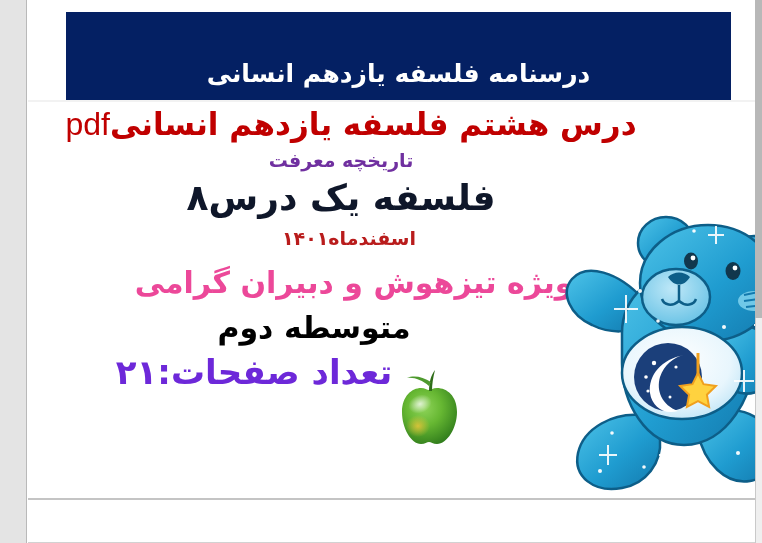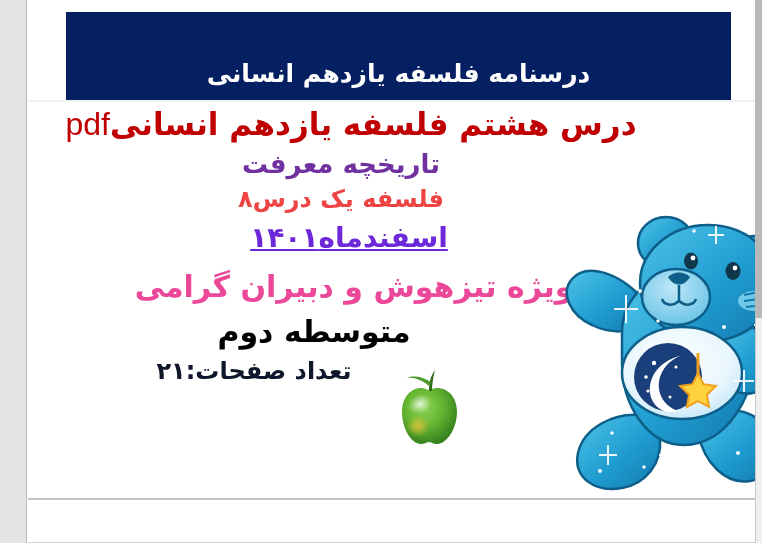--- a/index.html
+++ b/index.html
@@ -123,54 +123,53 @@
   #line-lesson .latin {
     font-family: "Liberation Sans", "DejaVu Sans", sans-serif;
     font-weight: normal;
     font-size: 32px;
     direction: ltr;
     unicode-bidi: isolate;
   }
 
   #line-history {
     color: #7030a0;
-    font-size: 26px;
+    font-size: 19px;
     margin-top: 10px;
     padding-right: 56px;
   }
   #line-course {
-    color: #ef4444;
-    font-size: 24px;
+    color: #0f172a;
+    font-size: 36px;
     margin-top: 10px;
     padding-right: 56px;
   }
   #line-date {
-    color: #6d28d9;
-    font-size: 28px;
+    color: #b91c1c;
+    font-size: 19px;
     margin-top: 12px;
     padding-right: 40px;
-    text-decoration: underline;
   }
 
   #line-audience {
     color: #ec4899;
     font-size: 30px;
     margin-top: 20px;
     padding-right: 30px;
   }
   #line-level {
     color: #000000;
     font-size: 30px;
     margin-top: 14px;
     padding-right: 150px;
     padding-left: 40px;
   }
   #line-pages {
-    color: #0f172a;
-    font-size: 24px;
+    color: #6d28d9;
+    font-size: 34px;
     margin-top: 12px;
     padding-right: 230px;
   }
 
   
   #apple {
     position: absolute;
     left: 362px; top: 366px;
     width: 76px; height: 82px;
   }

